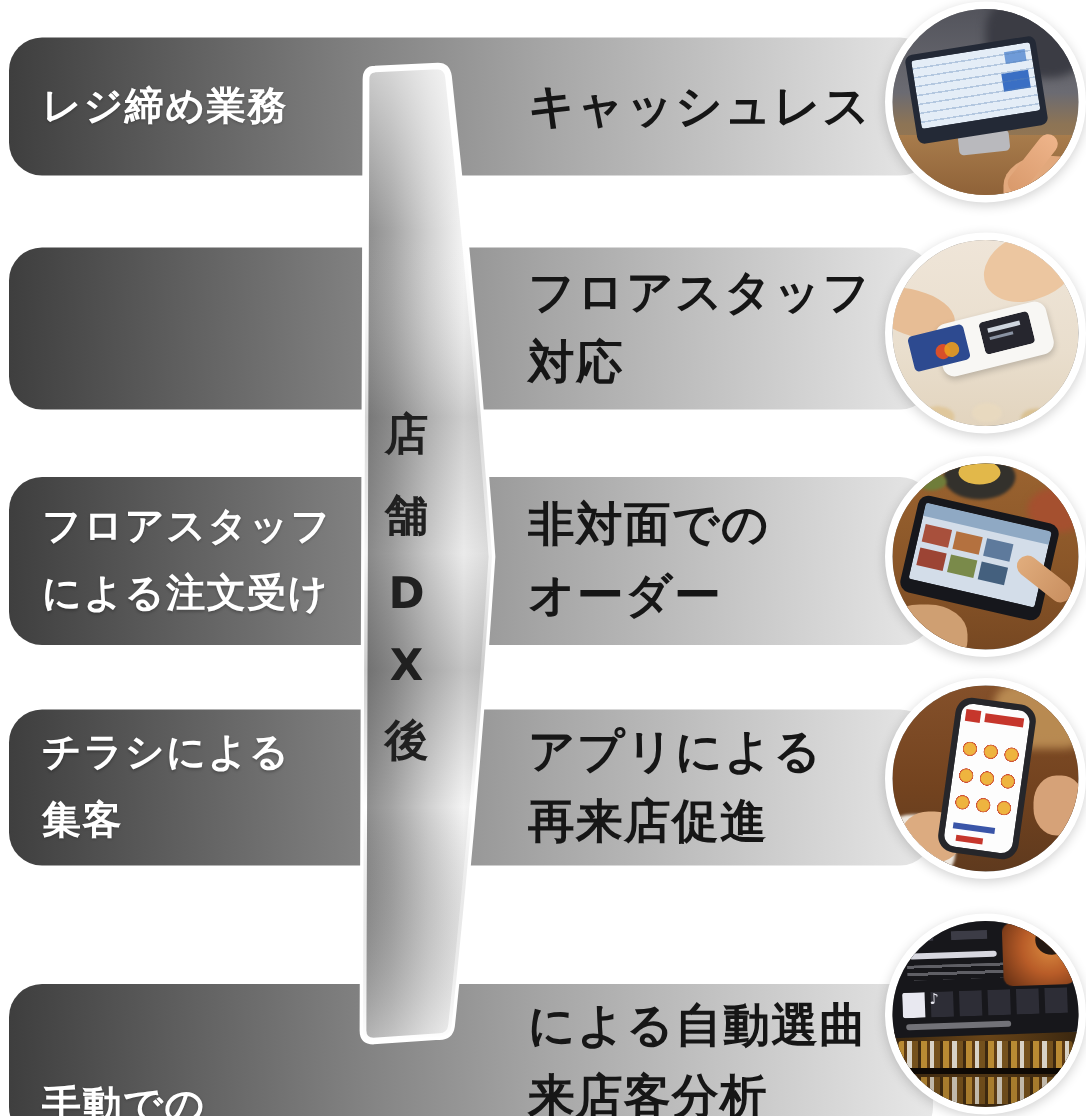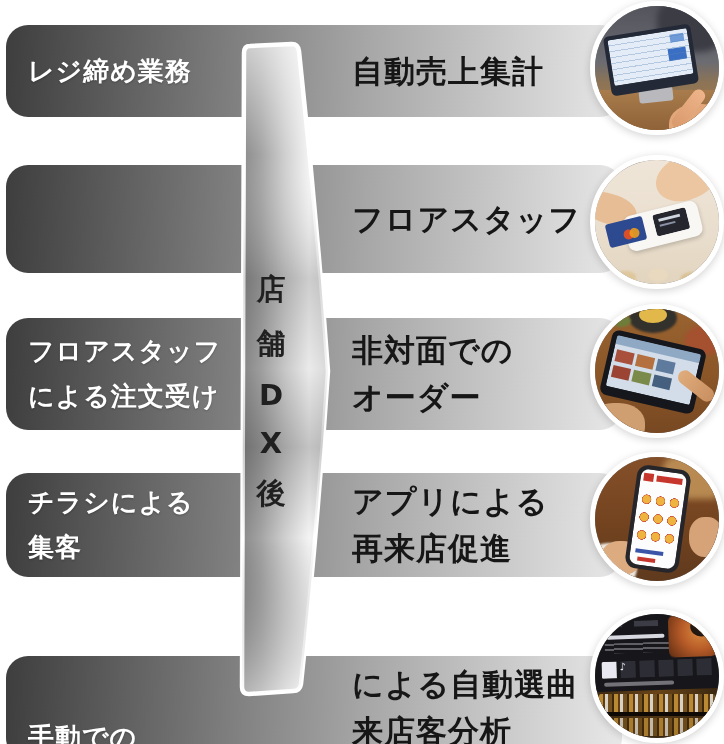--- a/index.html
+++ b/index.html
@@ -142,29 +142,30 @@
 </head>
 <body>
 
 <div class="canvas">
 
   <div class="row row-1">
     <div class="before">
       <div>レジ締め業務</div>
     </div>
     <div class="after">
-      <div>自動売上集計</div>
+      <div>キャッシュレス</div>
     </div>
   </div>
 
   <div class="row row-2">
     <div class="before">
     </div>
     <div class="after">
       <div>フロアスタッフ</div>
+      <div>対応</div>
     </div>
   </div>
 
   <div class="row row-3">
     <div class="before">
       <div>フロアスタッフ</div>
       <div>による注文受け</div>
     </div>
     <div class="after">
       <div>非対面での</div>

